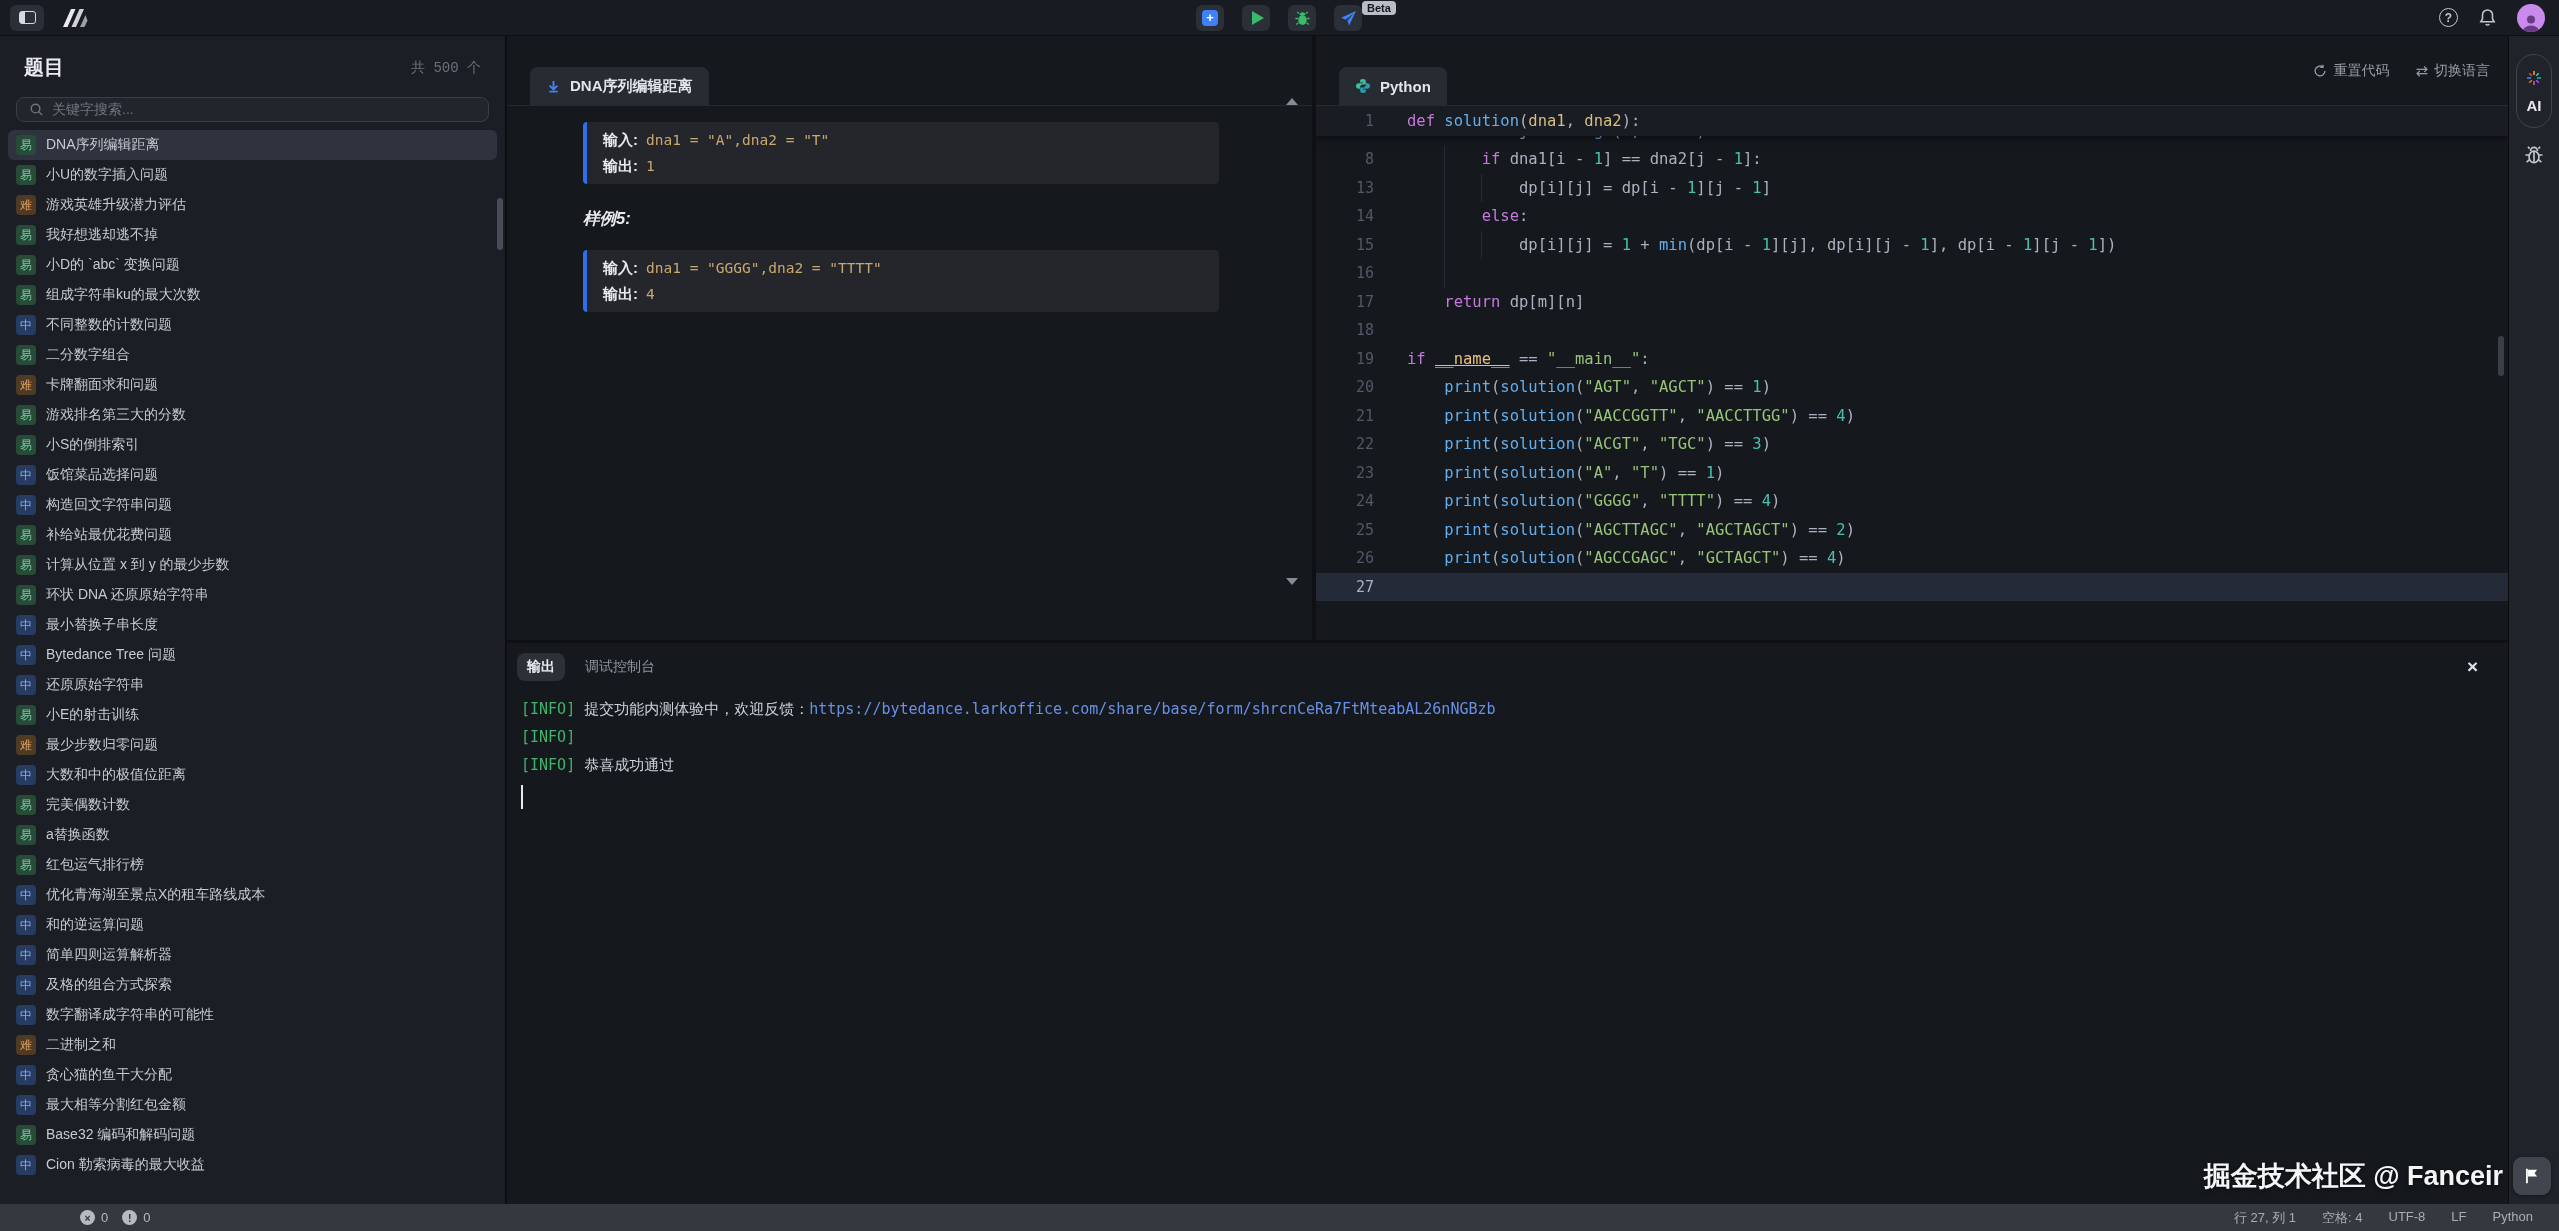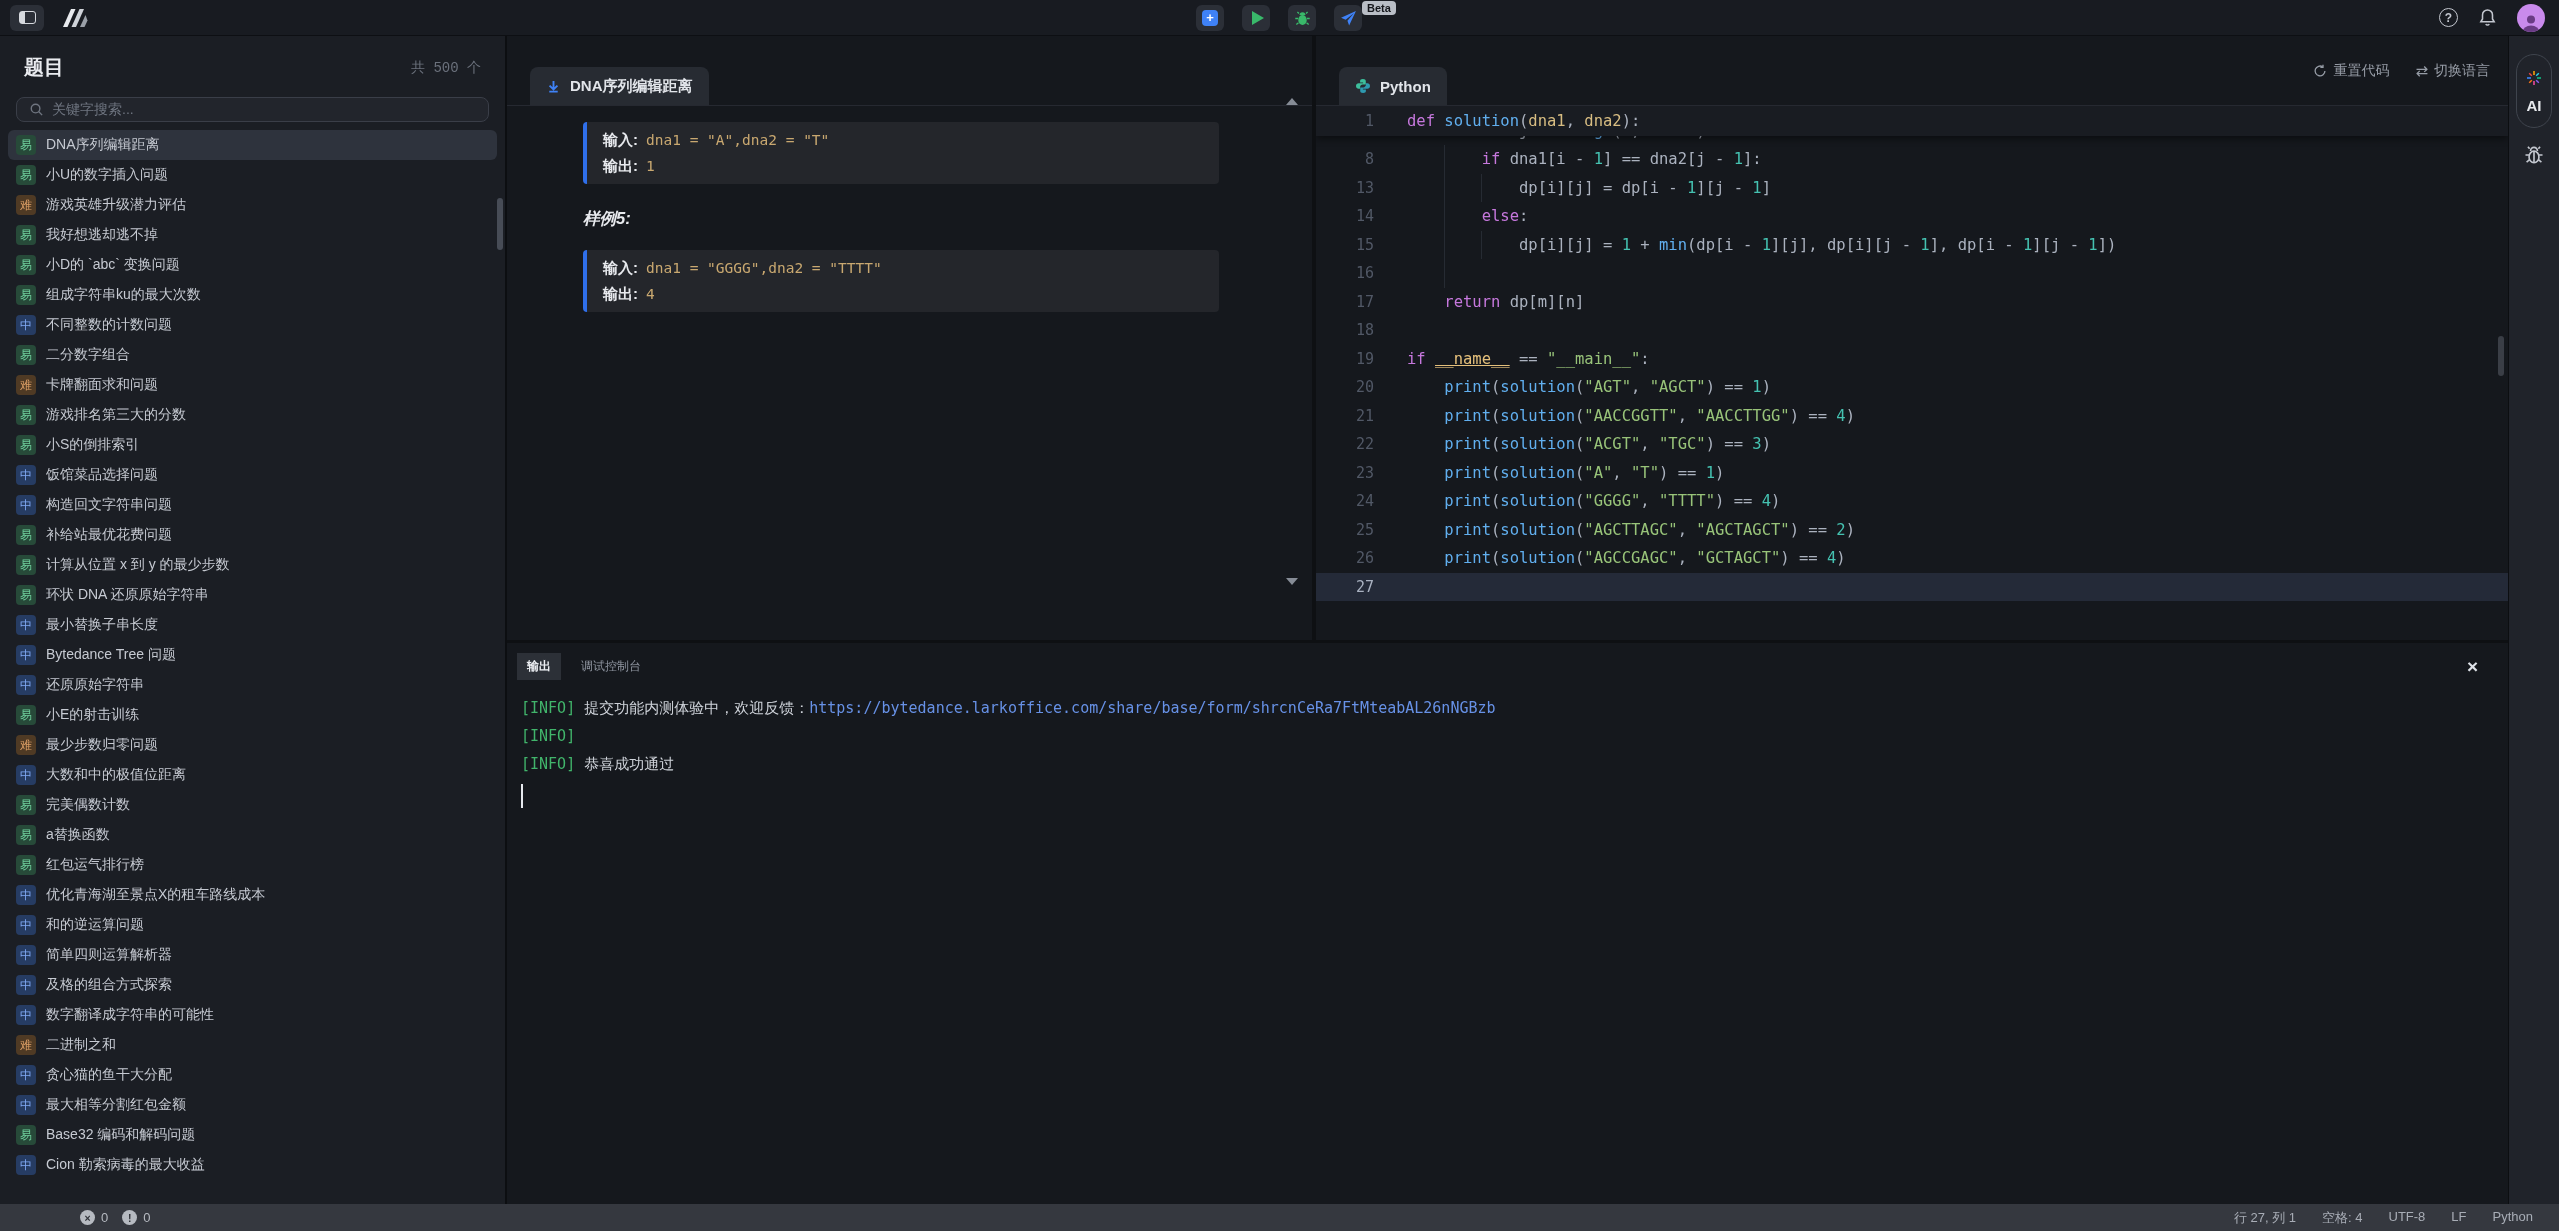--- a/index.html
+++ b/index.html
@@ -86,21 +86,21 @@
   .sticky .crow { height:30px; line-height:30px; }
   .sliver { height:9px; overflow:hidden; position:relative; z-index:1; }
   .sliver .crow { margin-top:-19px; }
   .tk-kw { color:#c678dd; } .tk-fn { color:#61afef; } .tk-str { color:#98c379; }
   .tk-num { color:#45c2b1; } .tk-pl { color:#abb2bf; } .tk-mg { color:#e5c07b;text-decoration:underline; } .tk-pm { color:#d8bd82; }
   .ed-thumb { position:absolute; right:4px; top:300px; width:6px; height:40px; background:#3a3e46; border-radius:3px; }
 
   
   .console { flex:1 1 auto; background:#15181d; border-top:3px solid #0e1013; position:relative; min-height:0; }
   .con-tabs { display:flex; align-items:center; padding:10px 0 0 10px; }
-  .con-tab { font-size:12px; color:#8f95a0; padding:5px 10px; border-radius:0; cursor:pointer; }
+  .con-tab { font-size:14px; color:#8f95a0; padding:5px 10px; border-radius:8px; cursor:pointer; }
   .con-tab.active { background:#2c3037; color:#eceef2; font-weight:700; }
   .con-tab + .con-tab { margin-left:10px; }
   .con-close { position:absolute; right:30px; top:14px; color:#dfe3e9; font-size:19px; font-weight:700; cursor:pointer; line-height:1; }
   .con-body { padding:14px 0 0 14px; font-family:"DejaVu Sans Mono",monospace; font-size:15px; }
   .con-line { height:28px; line-height:28px; white-space:pre; }
   .con-tag { color:#41b56b; }
   .con-text { color:#ced2d9; }
   .con-link { color:#6791e6; text-decoration:none; cursor:pointer; }
   .caret { display:inline-block; width:2px; height:24px; background:#e6e9ee; margin-top:6px;
     animation:blink 1.1s steps(1) infinite; }
@@ -502,20 +502,29 @@
       <span class="rail-bug">
         <svg width="22" height="22" viewBox="0 0 16 16">
           <ellipse cx="8" cy="9.4" rx="3.6" ry="4.2" fill="none" stroke="#c3c7cf" stroke-width="1.2"></ellipse>
           <path d="M5.5 5a2.5 2.5 0 0 1 5 0" fill="none" stroke="#c3c7cf" stroke-width="1.2"></path>
           <path d="M8 5.8v7.6 M4.8 3.4 3.6 2 M11.2 3.4 12.4 2 M4.4 8H1.8 M14.2 8H11.6 M4.6 11.6l-2 1.6 M11.4 11.6l2 1.6" stroke="#c3c7cf" stroke-width="1.2"></path>
         </svg>
       </span>
     </aside>
   </div>
 
+  <div class="wm-wrap">
+    <span class="watermark">掘金技术社区 @ Fanceir</span>
+    <button class="flag-btn">
+      <svg width="18" height="18" viewBox="0 0 16 16">
+        <path d="M3.5 1.5v13" stroke="#fff" stroke-width="1.6"></path>
+        <path d="M4.5 2.5h8l-2.2 3 2.2 3h-8z" fill="#fff"></path>
+      </svg>
+    </button>
+  </div>
 
   <footer class="statusbar">
     <div class="st-group">
       <span class="stat-ic">×</span>
       <span class="stat-n">0</span>
       <span class="stat-ic">!</span>
       <span class="stat-n">0</span>
     </div>
     <div class="st-right" id="stRight">
         <span class="st-item">行 27, 列 1</span>

